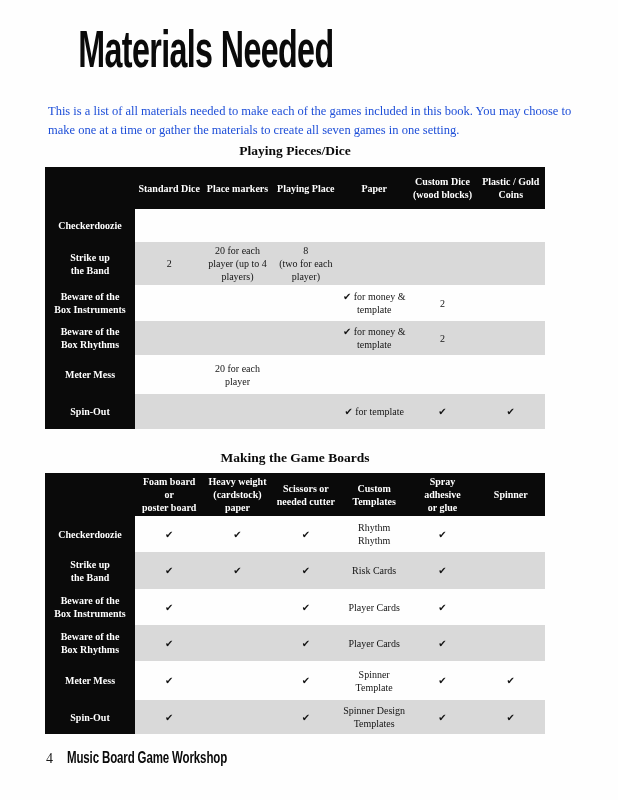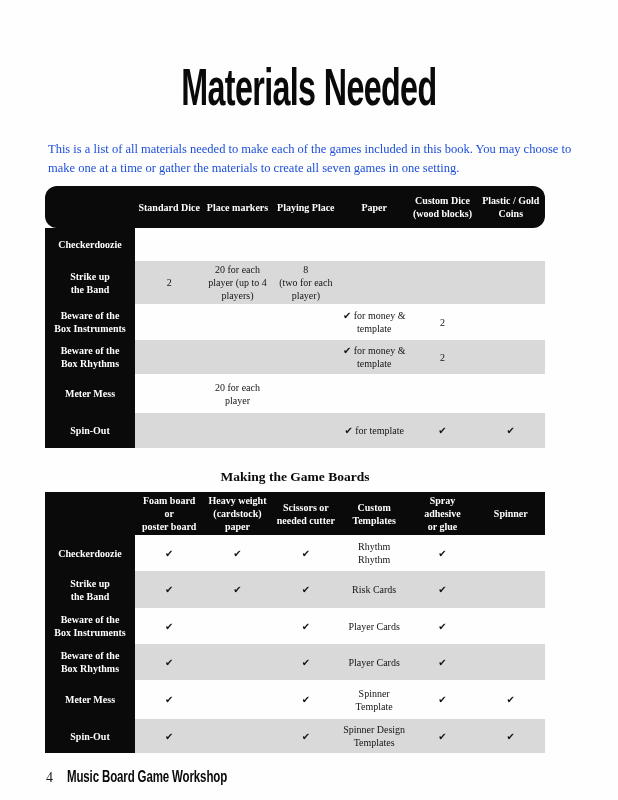--- a/index.html
+++ b/index.html
@@ -1,21 +1,21 @@
 <!DOCTYPE html>
 <html><head>
 <meta charset="utf-8">
 <style>
   html,body{margin:0;padding:0;background:#e8e8e8;}
   .page{
     width:618px;height:800px;position:relative;background:#fefefe;
     font-family:"Liberation Serif", serif;color:#111;overflow:hidden;
     margin:0 auto;
   }
-  .title-wrap{padding-top:61px;text-align:center;}
+  .title-wrap{padding-top:23px;text-align:left;}
   .page-title{
     display:inline-block;
     font-family:"Liberation Sans", sans-serif;
     font-weight:bold;font-size:52px;line-height:52px;
     letter-spacing:-1px;
     transform:scale(0.62,1.0);transform-origin:center;
     color:#0a0a0a;white-space:nowrap;
   }
   .intro{
     margin:27px 44px 0 48px;
@@ -24,21 +24,21 @@
   }
   .section-heading{
     width:500px;margin:3px 0 0 45px;
     text-align:center;font-weight:bold;font-size:13.5px;color:#0a0a0a;
   }
   .section-heading.second{margin-top:21px;}
   .mtable{width:500px;margin:8px 0 0 45px;}
   .mtable.t2{margin-top:7px;}
   .mrow{display:flex;align-items:stretch;}
   .mheader{background:#0a0a0a;}
-  .t1 .mheader{min-height:42px;border-radius:12px;}
+  .t1 .mheader{min-height:42px;}
   .t2 .mheader{min-height:38px;}
   .mlabel{
     width:90px;flex:0 0 90px;background:#0a0a0a;color:#fff;
     font-weight:bold;font-size:10px;line-height:1.3;
     display:flex;align-items:center;justify-content:center;
     text-align:center;white-space:pre-line;padding:2px 4px;box-sizing:border-box;
   }
   .hspacer{background:transparent;}
   .mcell{
     flex:1 1 0;display:flex;align-items:center;justify-content:center;
@@ -65,20 +65,21 @@
 
 <div class="page">
 
   <div class="title-wrap">
     <div class="page-title">Materials Needed</div>
   </div>
 
   <div class="intro">This is a list of all materials needed to make each of the games included in this book. You may choose to
 make one at a time or gather the materials to create all seven games in one setting.</div>
 
+  <div class="section-heading">Playing Pieces/Dice</div>
   <div class="mtable t1">
       <div class="mrow mheader">
         <div class="mlabel hspacer"></div>
         <div class="mcell hcell">Standard Dice</div>
         <div class="mcell hcell">Place markers</div>
         <div class="mcell hcell">Playing Place</div>
         <div class="mcell hcell">Paper</div>
         <div class="mcell hcell">Custom Dice
 (wood blocks)</div>
         <div class="mcell hcell">Plastic / Gold

